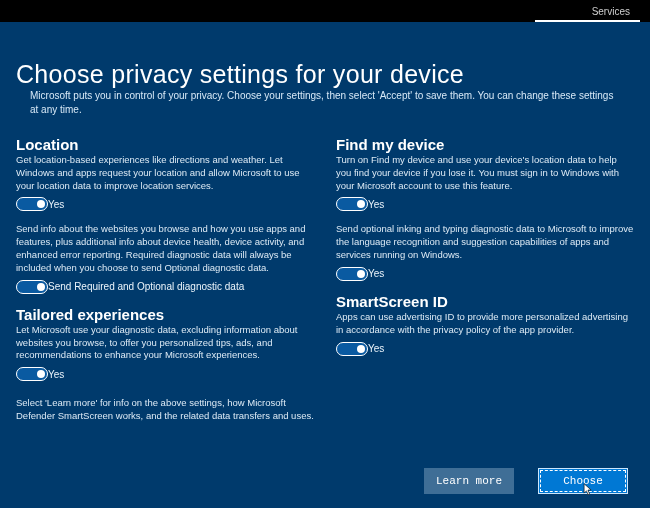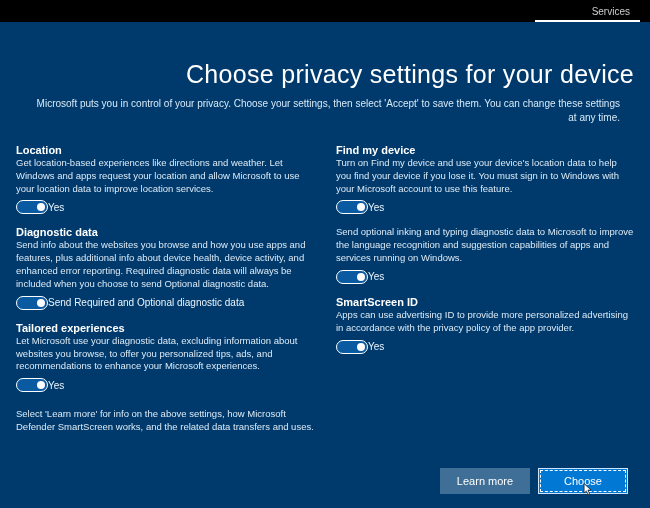--- a/index.html
+++ b/index.html
@@ -28,46 +28,45 @@
     width: 105px;
     height: 2px;
     background: #fff;
   }
   .content {
     padding: 38px 16px 0 16px;
     height: calc(100% - 22px - 54px);
     overflow: hidden;
   }
   h1 {
-    text-align: right;
+    text-align: left;
     font-weight: 300;
     font-size: 25px;
-    margin-bottom: 8px;
     letter-spacing: 0.3px;
   }
   .subtitle {
-    text-align: right;
+    text-align: left;
     font-size: 10px;
     color: #d7e9f7;
     line-height: 1.35;
     margin: 0 auto 20px auto;
     max-width: 590px;
   }
   .columns {
     display: flex;
     gap: 22px;
   }
   .col {
     flex: 1;
     display: flex;
     flex-direction: column;
     gap: 12px;
   }
   .setting-title {
-    font-size: 11px;
+    font-size: 15px;
     font-weight: 600;
     margin-bottom: 1px;
   }
   .setting-desc {
     font-size: 9.5px;
     line-height: 1.35;
     color: #dceaf5;
     margin-bottom: 5px;
   }
   .toggle-row {
@@ -106,22 +105,23 @@
   }
   .footer {
     position: absolute;
     bottom: 0;
     left: 13px;
     right: 0;
     height: 54px;
     display: flex;
     justify-content: flex-end;
     align-items: center;
-    gap: 8px;
+    gap: 24px;
     padding: 0 22px;
+    font-family: Liberation Mono, monospace;
   }
   .btn {
     height: 26px;
     min-width: 90px;
     font-size: 11px;
     border: none;
     cursor: pointer;
     font-family: inherit;
   }
   .btn-secondary {
@@ -165,21 +165,20 @@
         <div class="setting-desc">Get location-based experiences like directions and weather. Let Windows and apps request your location and allow Microsoft to use your location data to improve location services.</div>
         <div class="toggle-row">
           <div class="toggle">
               <div class="toggle-knob"></div>
             </div>
           <span class="toggle-label">Yes</span>
         </div>
       </div>
 
       <div class="setting">
-        <div class="setting-title">Diagnostic data</div>
         <div class="setting-desc">Send info about the websites you browse and how you use apps and features, plus additional info about device health, device activity, and enhanced error reporting. Required diagnostic data will always be included when you choose to send Optional diagnostic data.</div>
         <div class="toggle-row">
           <div class="toggle">
               <div class="toggle-knob"></div>
             </div>
           <span class="toggle-label">Send Required and Optional diagnostic data</span>
         </div>
       </div>
 
       <div class="setting">

